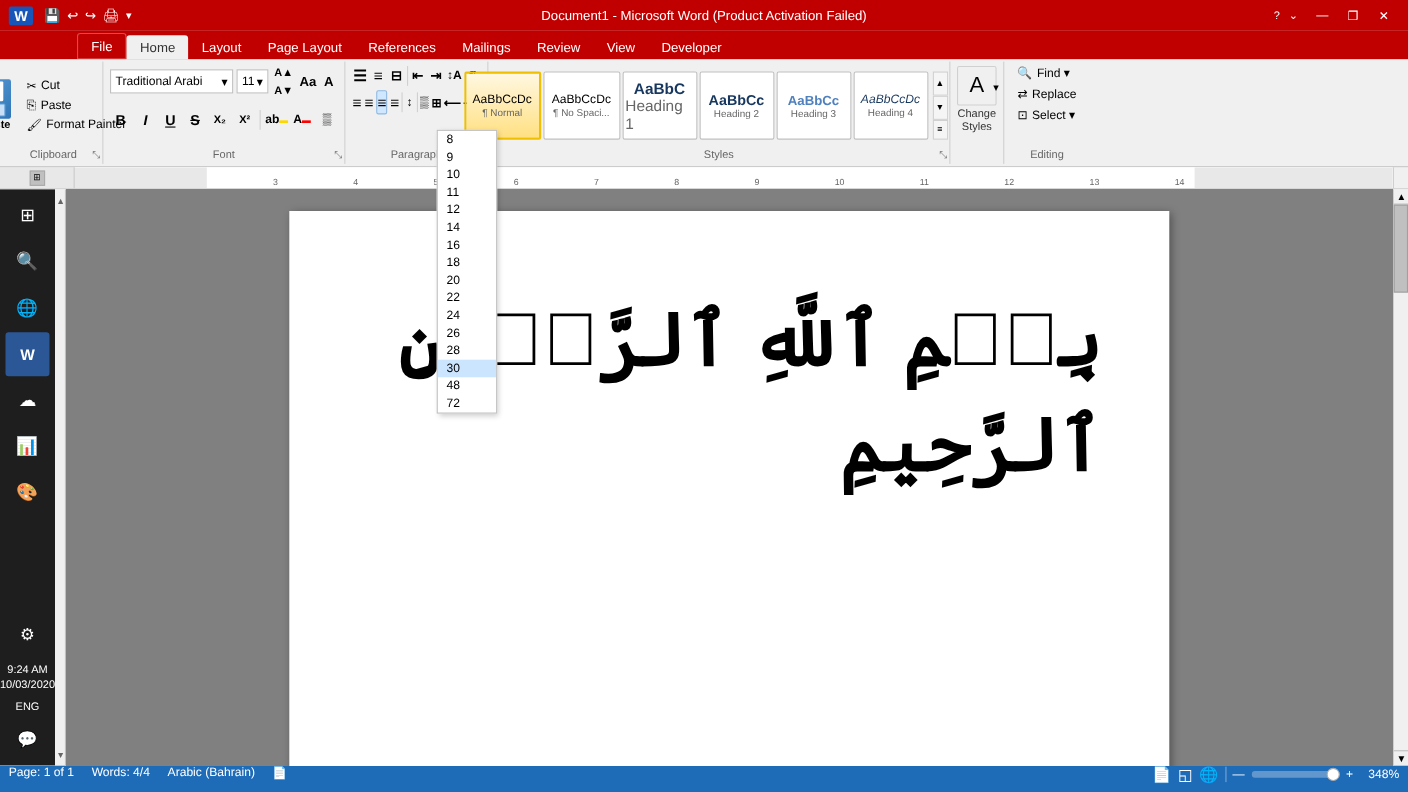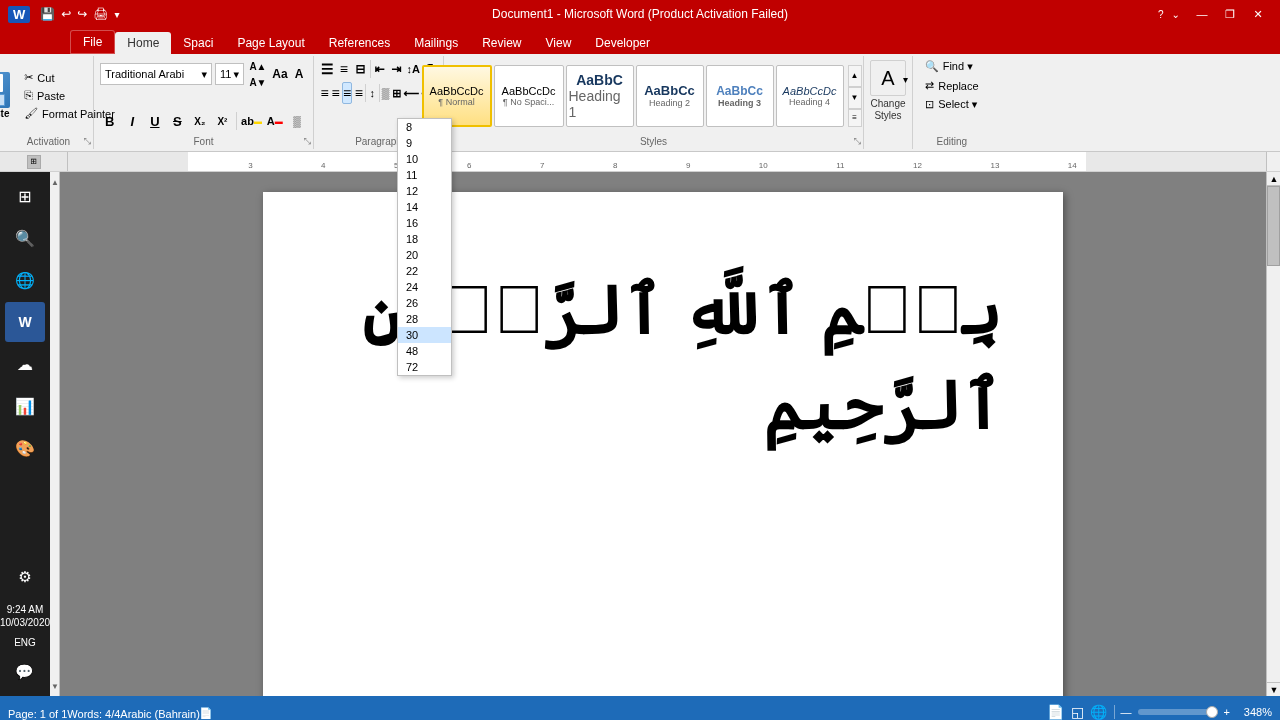--- a/index.html
+++ b/index.html
@@ -175,24 +175,25 @@
       line-height: 1.4;
       color: black;
       margin-top: 20px;
     }
 
     
     #status-bar {
       height: 24px;
       background: #1e6bb8;
       display: flex;
-      align-items: flex-end;
+      align-items: flex-start;
       padding: 0 8px;
       color: white;
       font-size: 11px;
+      gap: 16px;
     }
 
     
     #size-dropdown-overlay {
       position: absolute;
       top: 62px;
       left: 303px;
       width: 55px;
       background: white;
       border: 1px solid #c0c0c0;
@@ -221,21 +222,21 @@
     <span style="font-size:10px;color:white;margin-right:8px;cursor:pointer;">⌄</span>
     <span class="win-btn">—</span>
     <span class="win-btn">❐</span>
     <span class="win-btn close">✕</span>
   </div>
 </div>
 
 <div id="ribbon-tabs">
   <div class="ribbon-tab" style="background:#c00000;border:1px solid rgba(255,255,255,0.3);color:white;">File</div>
   <div class="ribbon-tab active">Home</div>
-  <div class="ribbon-tab">Spaci</div>
+  <div class="ribbon-tab">Layout</div>
   <div class="ribbon-tab">Page Layout</div>
   <div class="ribbon-tab">References</div>
   <div class="ribbon-tab">Mailings</div>
   <div class="ribbon-tab">Review</div>
   <div class="ribbon-tab">View</div>
   <div class="ribbon-tab">Developer</div>
 </div>
 
 <div id="ribbon">
 
@@ -258,26 +259,26 @@
             <span>⎘</span>
             <span>Paste</span>
           </div>
           <div class="small-btn">
             <span>🖌</span>
             <span>Format Painter</span>
           </div>
         </div>
       </div>
     </div>
-    <div class="ribbon-group-label">Activation</div>
+    <div class="ribbon-group-label">Clipboard</div>
     <div style="position:absolute;bottom:2px;right:2px;font-size:9px;cursor:pointer;color:#666;">⤡</div>
   </div>
 
   <div class="ribbon-group" style="width:220px;position:relative;">
-    <div style="display:flex;flex-direction:column;gap:18px;padding-bottom:14px;width:100%;">
+    <div style="display:flex;flex-direction:column;gap:6px;padding-bottom:14px;width:100%;">
       <div class="font-row">
 
         <div class="font-select">
           <span>Traditional Arabi</span>
           <span>▾</span>
         </div>
 
         <div class="size-select" style="position:relative;">
           <span>11</span>
           <span>▾</span>
@@ -373,21 +374,21 @@
         <div style="font-size:14px;color:#666;">Heading 1</div>
       </div>
 
       <div class="style-box" style="width:68px;height:62px;">
         <div style="font-size:13px;font-weight:bold;color:#17375e;">AaBbCc</div>
         <div style="font-size:9px;color:#666;">Heading 2</div>
       </div>
 
       <div class="style-box" style="width:68px;height:62px;">
         <div style="font-size:12px;font-weight:bold;color:#4f81bd;">AaBbCc</div>
-        <div style="font-size:9px;color:#666;font-weight:bold;">Heading 3</div>
+        <div style="font-size:9px;color:#666;">Heading 3</div>
       </div>
 
       <div class="style-box" style="width:68px;height:62px;">
         <div style="font-size:11px;font-style:italic;color:#17375e;">AaBbCcDc</div>
         <div style="font-size:9px;color:#666;">Heading 4</div>
       </div>
 
       <div style="display:flex;flex-direction:column;gap:0;margin-left:2px;">
         <div style="width:14px;height:22px;background:#f5f5f5;border:1px solid #d0d0d0;display:flex;align-items:center;justify-content:center;cursor:pointer;font-size:8px;">▲</div>
         <div style="width:14px;height:22px;background:#f5f5f5;border:1px solid #d0d0d0;display:flex;align-items:center;justify-content:center;cursor:pointer;font-size:8px;">▼</div>

